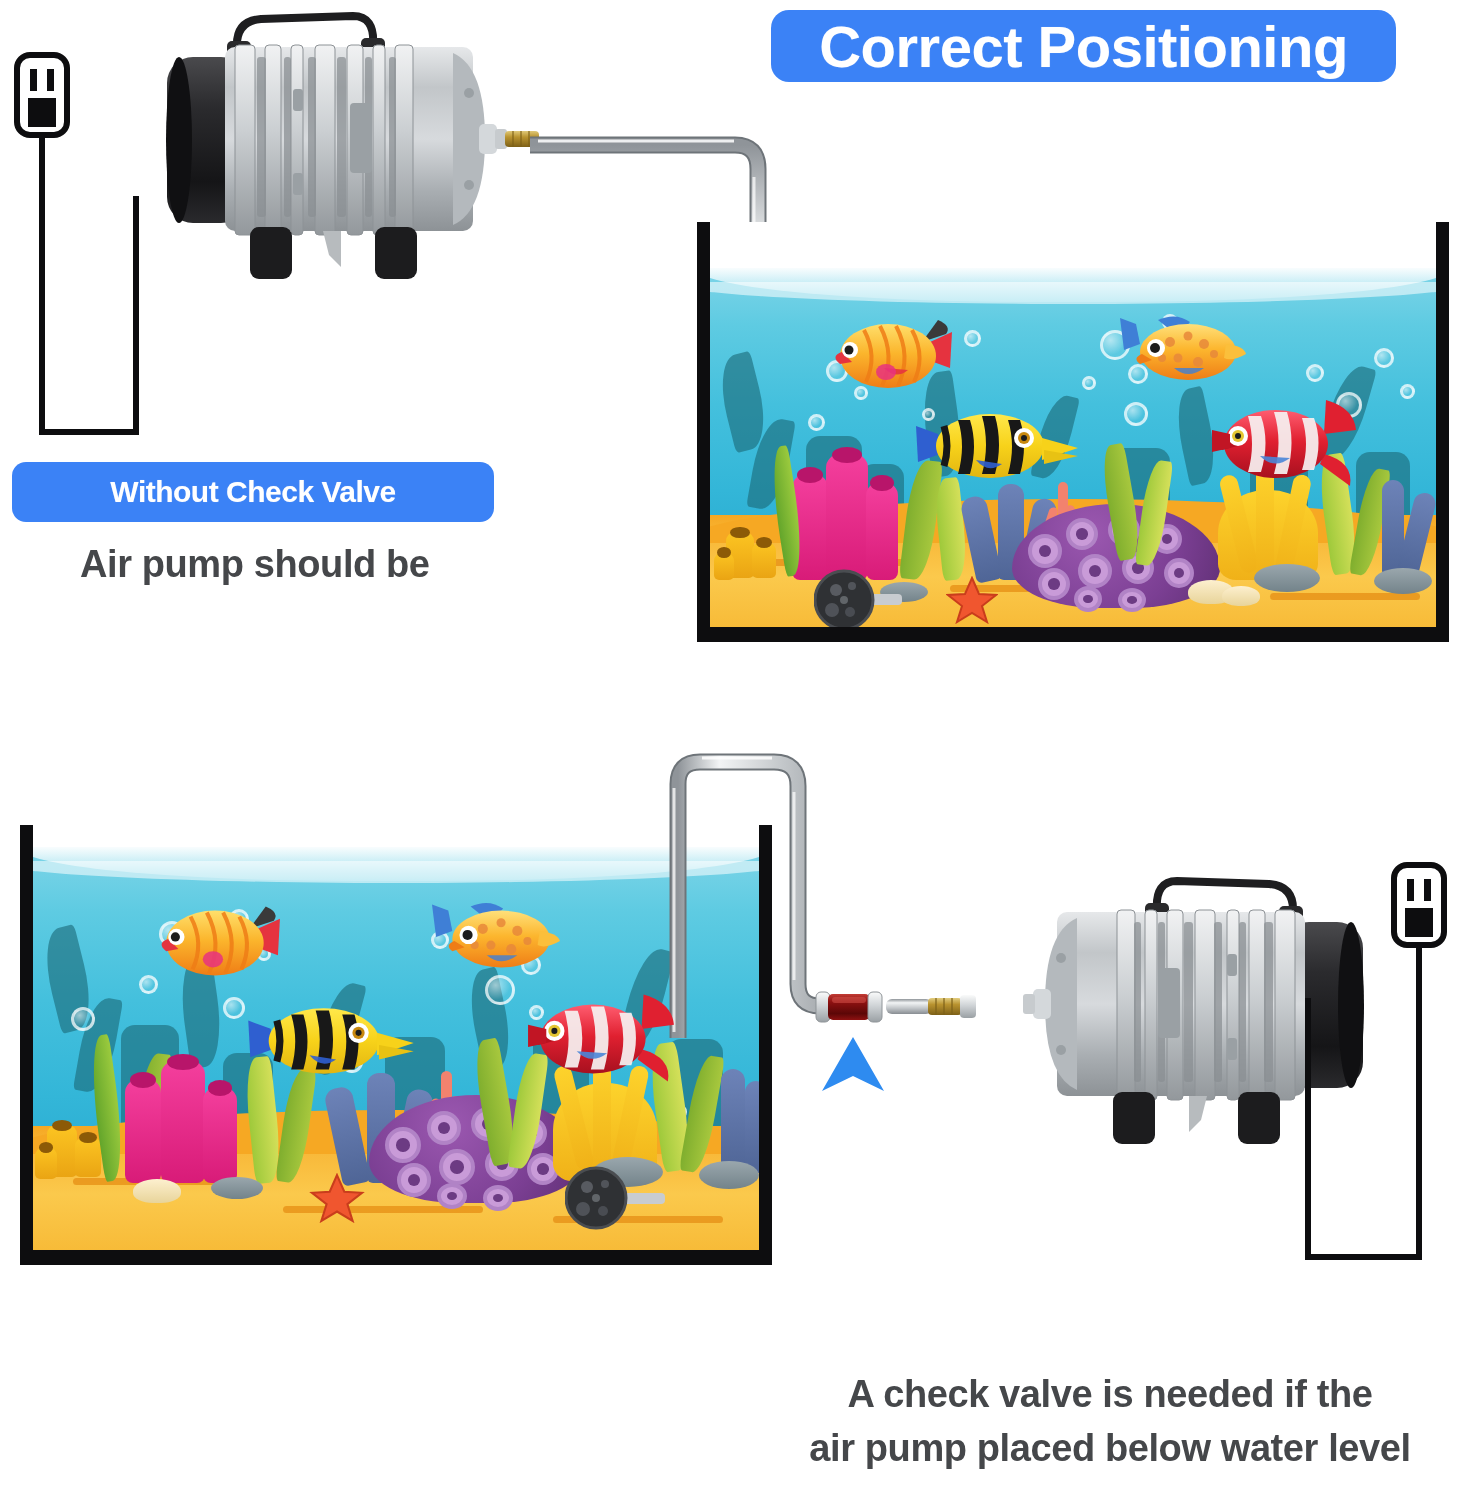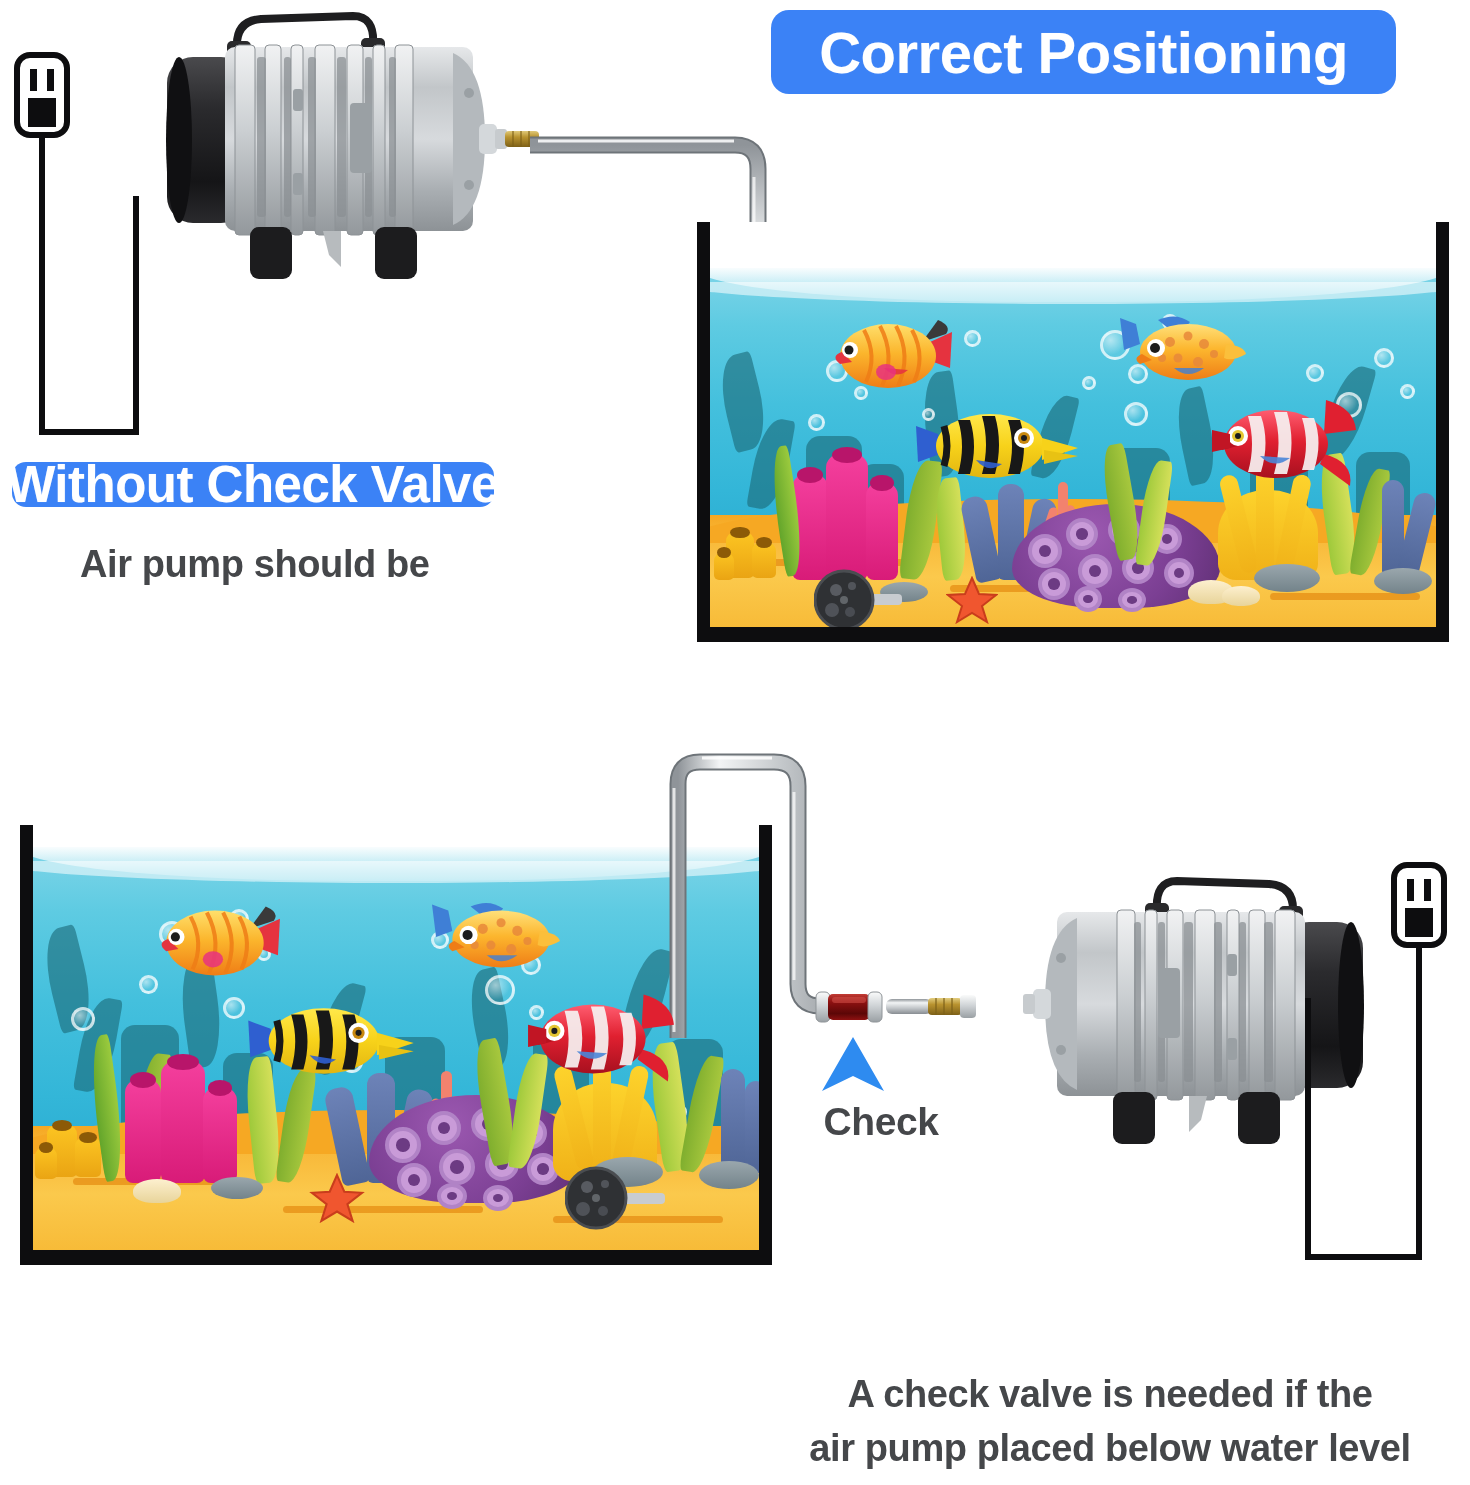--- a/index.html
+++ b/index.html
@@ -23,22 +23,22 @@
     color: #ffffff;
     border-radius: 14px;
     font-weight: bold;
     letter-spacing: -0.5px;
     display: flex;
     align-items: center;
     justify-content: center;
     white-space: nowrap;
     text-shadow: 0 0 1px rgba(255,255,255,0.35);
   }
-  #badge-title   { left: 771px; top: 10px;   width: 625px; height: 84px;  font-size: 58px; border-radius: 18px; }
-  #badge-without { left: 12px;  top: 462px;  width: 482px; height: 45px;  font-size: 51px; }
+  #badge-title   { left: 771px; top: 10px;   width: 625px; height: 72px;  font-size: 58px; border-radius: 18px; }
+  #badge-without { left: 12px;  top: 462px;  width: 482px; height: 60px;  font-size: 30px; }
   #badge-with    { left: 1055px;top: 1291px; width: 403px; height: 62px;  font-size: 39px; }
 
   
   .caption {
     position: absolute;
     color: #45474a;
     font-weight: bold;
     font-size: 38px;
     line-height: 1.42;
     letter-spacing: -0.4px;
@@ -629,21 +629,20 @@
     <rect x="20" y="13" width="34" height="6" rx="3" fill="#d4524a" opacity=".55"></rect>
 
     <rect x="56" y="8" width="14" height="30" rx="5" fill="url(#cvCap)" stroke="#8f9498" stroke-width="1"></rect>
   </svg>
 
   <svg class="arrow-up" viewBox="0 0 66 60">
     <path d="M33 2 L64 56 L33 41 L2 56 Z" fill="#2e8bf0"></path>
   </svg>
 
   <div id="callout-checkvalve">
-    <div>Check</div>
   </div>
 
   <div class="pump" style="left:965px; top:865px; width:400px; height:300px;">
     <svg width="400" height="300" viewBox="0 0 400 290" style="transform:scaleX(-1);">
       <defs>
         <linearGradient id="bodyGradB" x1="0" y1="0" x2="0" y2="1">
           <stop offset="0%" stop-color="#e6e8ea"></stop>
           <stop offset="22%" stop-color="#c2c6c9"></stop>
           <stop offset="50%" stop-color="#d7dadd"></stop>
           <stop offset="78%" stop-color="#a9aeb2"></stop>

